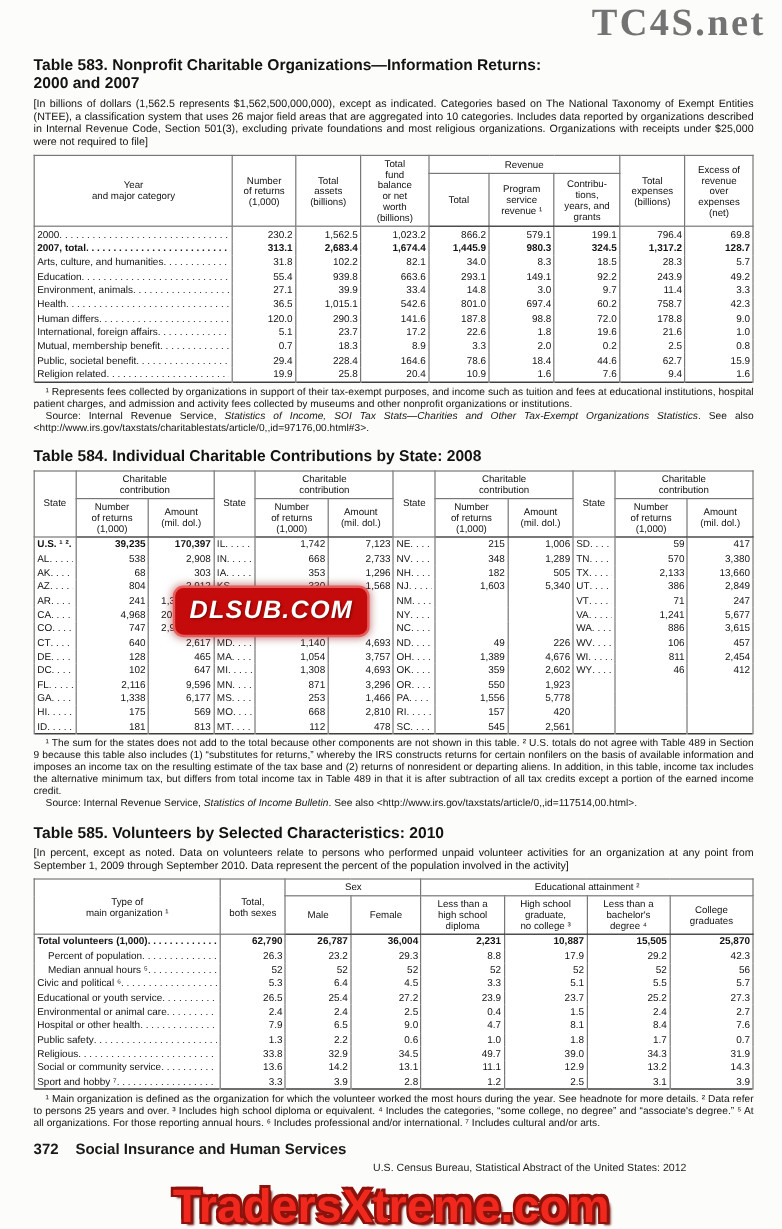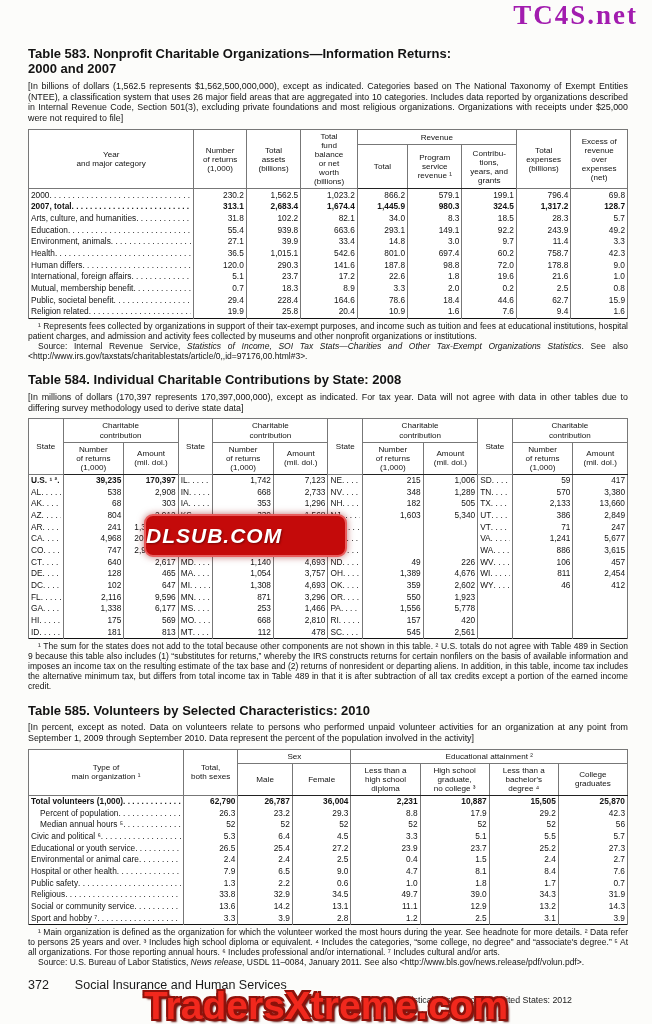--- a/index.html
+++ b/index.html
@@ -7,21 +7,21 @@
   body {
     width: 652px; height: 1024px; position: relative; overflow: hidden;
     background: #fcfcfa; color: #131313;
     font-family: "Liberation Sans", sans-serif;
   }
   .page { padding: 4px 24px 0 28px; }
 
   .wm-top {
     position: absolute; top: 0px; right: 14px; z-index: 5;
     font-family: "Liberation Serif", serif; font-weight: bold;
-    font-size: 27px; color: #a21caf; letter-spacing: 2px;
+    font-size: 32px; color: #737373; letter-spacing: 2px;
   }
 
   .tbl-title { font-size: 13px; font-weight: bold; line-height: 1.18; margin: 11px 0 4px; white-space: pre-line; }
   .t583-title { margin-top: 42px; }
   .tbl-note { font-size: 8.9px; line-height: 1.22; margin: 0 0 5px; text-align: justify; }
 
   table.stat {
     border-collapse: collapse; width: 100%; table-layout: fixed;
     font-size: 8.3px; line-height: 1.12; background: #fff;
     border: 1px solid #555; border-top: 1.4px solid #111; border-bottom: 1.4px solid #111;
@@ -41,31 +41,31 @@
   .leader::after { content: " . . . . . . . . . . . . . . . . . . . . . . . . . . . . . . . . . . . . . . . . . . . . ."; }
   tr.bold, .bold-cell { font-weight: bold; }
   .indent .lbl { padding-left: 9px; }
   td.partial { text-align: left; padding-left: 10px; }
 
   .fnblock { margin-top: 3px; }
   .fn { font-size: 8.5px; line-height: 1.17; margin: 0; text-indent: 10px; text-align: justify; }
 
   .t584-wrap { position: relative; }
   .wm-mid {
-    position: absolute; left: 116px; top: 96px; width: 203px; height: 43px; z-index: 6;
+    position: absolute; left: 116px; top: 96px; width: 164px; height: 43px; z-index: 6;
     background: #c40a0a; border: 2px solid #e85c5c; border-radius: 9px;
-    display: flex; align-items: center; justify-content: flex-start;
+    display: flex; align-items: center; justify-content: center;
     box-shadow: 0 0 7px rgba(140,0,0,.55);
   }
   .wm-mid span {
     color: #fff; font-weight: bold; font-style: italic; font-size: 21px;
     letter-spacing: 1px; text-shadow: 1px 1px 2px #7a0606;
   }
 
-  .footer-line { display: flex; align-items: center; gap: 26px; font-size: 12.5px; margin-top: 10px; color: #1a1a1a; }
+  .footer-line { display: flex; align-items: center; gap: 14px; font-size: 12.5px; margin-top: 10px; color: #1a1a1a; font-weight: bold; }
   .attrib { font-size: 8.8px; text-align: right; padding-right: 56px; margin-top: 3px; color: #222; }
 
   .wm-bottom {
     position: absolute; left: 0; right: 0; bottom: -4px; z-index: 7;
     text-align: center; font-size: 39px; font-weight: bold; color: #f1281d;
     text-shadow: -2px -2px 0 #8d120b, 2px -2px 0 #8d120b, -2px 2px 0 #8d120b, 2px 2px 0 #8d120b, 3px 3px 2px #5f0b06;
   }
 </style>
 </head>
 <body>
@@ -306,21 +306,20 @@
         </tr>
       </tbody>
   </table>
 
   <div class="fnblock">
     <p class="fn">¹ Represents fees collected by organizations in support of their tax-exempt purposes, and income such as tuition and fees at educational institutions, hospital patient charges, and admission and activity fees collected by museums and other nonprofit organizations or institutions.</p>
     <p class="fn"><span>Source: Internal Revenue Service, </span><i>Statistics of Income, SOI Tax Stats—Charities and Other Tax-Exempt Organizations Statistics</i><span>. See also &lt;http://www.irs.gov/taxstats/charitablestats/article/0,,id=97176,00.html#3&gt;.</span></p>
   </div>
 
   <h2 class="tbl-title">Table 584. Individual Charitable Contributions by State: 2008</h2>
-  <p class="tbl-note">[In millions of dollars (170,397 represents 170,397,000,000), except as indicated. For tax year. Data will not agree with data in other tables due to differing survey methodology used to derive state data]</p>
 
   <div class="t584-wrap">
     <table class="stat">
       <colgroup>
         <col style="width:33px">
           <col style="width:58px">
           <col style="width:52px">
         <col style="width:33px">
           <col style="width:58px">
           <col style="width:52px">
@@ -844,20 +843,21 @@
           </tr>
         </tbody>
     </table>
     <div class="wm-mid">
         <span>DLSUB.COM</span>
       </div>
   </div>
 
   <div class="fnblock">
     <p class="fn">¹ The sum for the states does not add to the total because other components are not shown in this table. ² U.S. totals do not agree with Table 489 in Section 9 because this table also includes (1) “substitutes for returns,” whereby the IRS constructs returns for certain nonfilers on the basis of available information and imposes an income tax on the resulting estimate of the tax base and (2) returns of nonresident or departing aliens. In addition, in this table, income tax includes the alternative minimum tax, but differs from total income tax in Table 489 in that it is after subtraction of all tax credits except a portion of the earned income credit.</p>
+    <p class="fn"><span>Source: Internal Revenue Service, </span><i>Statistics of Income Bulletin</i><span>. See also &lt;http://www.irs.gov/taxstats/article/0,,id=117514,00.html&gt;.</span></p>
   </div>
 
   <h2 class="tbl-title">Table 585. Volunteers by Selected Characteristics: 2010</h2>
   <p class="tbl-note">[In percent, except as noted. Data on volunteers relate to persons who performed unpaid volunteer activities for an organization at any point from September 1, 2009 through September 2010. Data represent the percent of the population involved in the activity]</p>
 
   <table class="stat">
     <colgroup>
       <col style="width:148px">
         <col style="width:52px">
         <col style="width:52px">
@@ -1056,21 +1056,20 @@
           <td class="num">1.2</td>
           <td class="num">2.5</td>
           <td class="num">3.1</td>
           <td class="num">3.9</td>
         </tr>
       </tbody>
   </table>
 
   <div class="fnblock">
     <p class="fn">¹ Main organization is defined as the organization for which the volunteer worked the most hours during the year. See headnote for more details. ² Data refer to persons 25 years and over. ³ Includes high school diploma or equivalent. ⁴ Includes the categories, “some college, no degree” and “associate's degree.” ⁵ At all organizations. For those reporting annual hours. ⁶ Includes professional and/or international. ⁷ Includes cultural and/or arts.</p>
-    <p class="fn"><span>Source: U.S. Bureau of Labor Statistics, </span><i>News release</i><span>, USDL 11–0084, January 2011. See also &lt;http://www.bls.gov/news.release/pdf/volun.pdf&gt;.</span></p>
   </div>
 
   <div class="footer-line">
     <span>372</span>
     <span>Social Insurance and Human Services</span>
   </div>
   <div class="attrib">U.S. Census Bureau, Statistical Abstract of the United States: 2012</div>
 
 </div>
 

